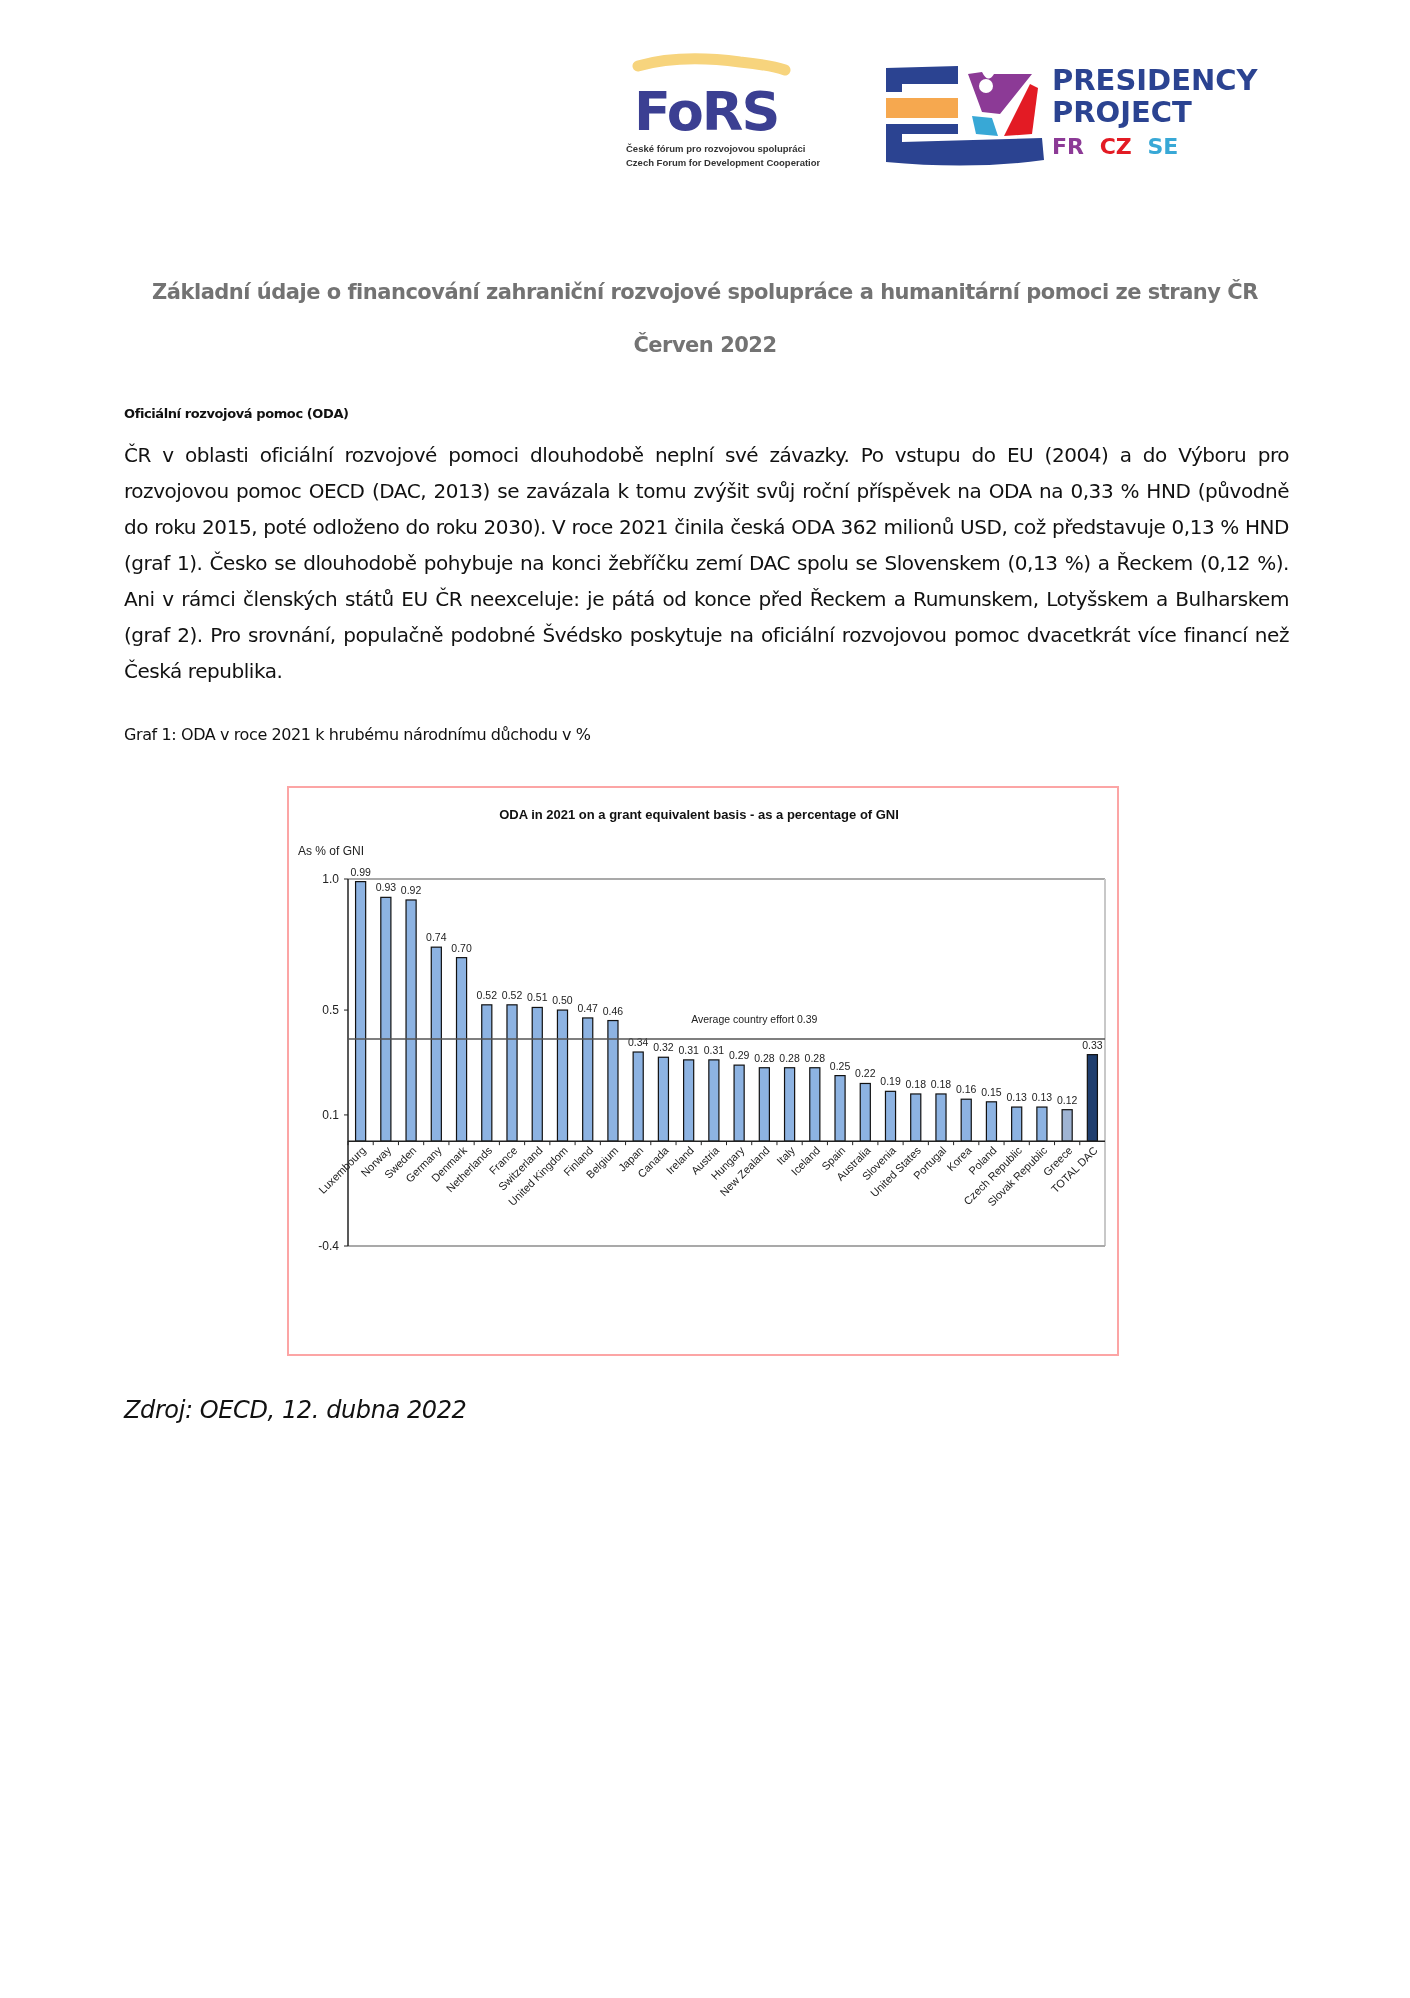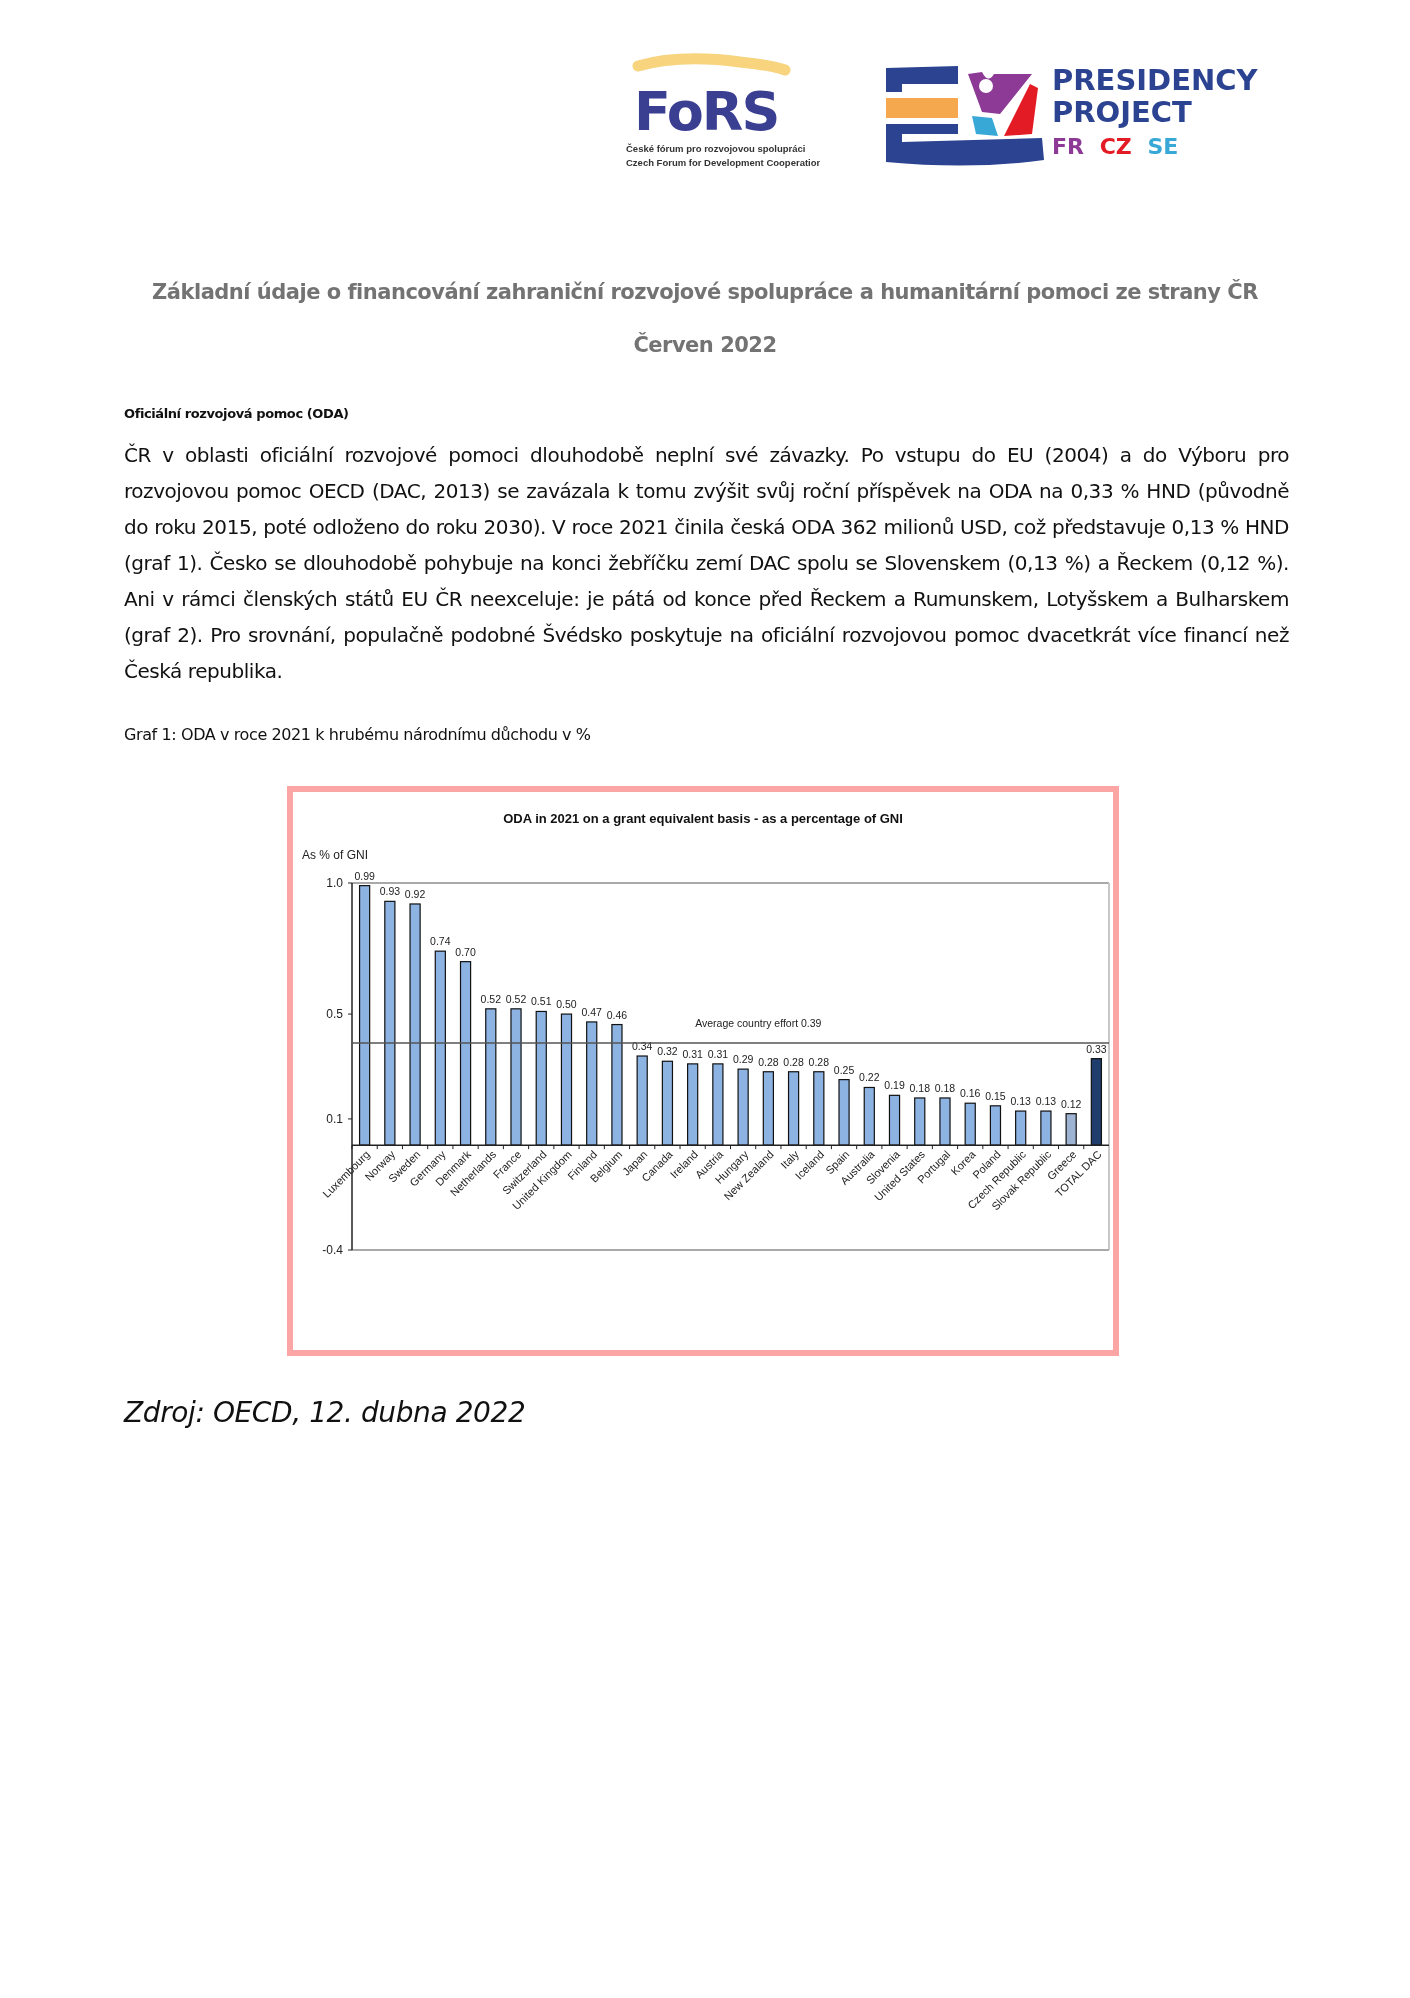--- a/index.html
+++ b/index.html
@@ -16,24 +16,24 @@
   #title-line1 { top: 280px; }
   #title-line2 { top: 333px; }
 
   #section-heading { left: 124px; top: 406px; font-weight: bold; font-size: 13px; letter-spacing: -0.4px; }
 
   #body-para { left: 124px; top: 437px; width: 1165px; font-size: 20px; line-height: 36px;
                text-align: justify; letter-spacing: -0.45px; }
 
   #graph-caption { left: 124px; top: 725px; font-size: 16px; letter-spacing: -0.4px; }
 
-  #chart-frame { left: 287px; top: 786px; width: 832px; height: 570px; border: 6px solid #fca5a5; box-sizing: border-box; background: #fff; }
+  #chart-frame { left: 287px; top: 786px; width: 832px; height: 570px; border: 2px solid #fca5a5; box-sizing: border-box; background: #fff; }
   #chart-svg { position: absolute; left: 0; top: 0; }
 
-  #source-note { left: 124px; top: 1396px; font-size: 28px; font-style: italic; letter-spacing: -0.4px; }
+  #source-note { left: 124px; top: 1396px; font-size: 24px; font-style: italic; letter-spacing: -0.4px; }
 </style>
 </head>
 <body>
 
 <svg id="fors-logo" class="abs" viewBox="0 0 200 120">
   <path d="M18 14 Q60 2 120 10 Q150 13 165 18" stroke="#f7d47d" stroke-width="11" fill="none" stroke-linecap="round"></path>
   <text x="14" y="78" font-family="DejaVu Sans, sans-serif" font-size="54" font-weight="bold" fill="#3b3f92" letter-spacing="-2">FoRS</text>
   <text x="6" y="100" font-family="Liberation Sans, sans-serif" font-size="9.5" font-weight="bold" fill="#333">České fórum pro rozvojovou spolupráci</text>
   <text x="6" y="114" font-family="Liberation Sans, sans-serif" font-size="9.5" font-weight="bold" fill="#333">Czech Forum for Development Cooperation</text>
 </svg>

